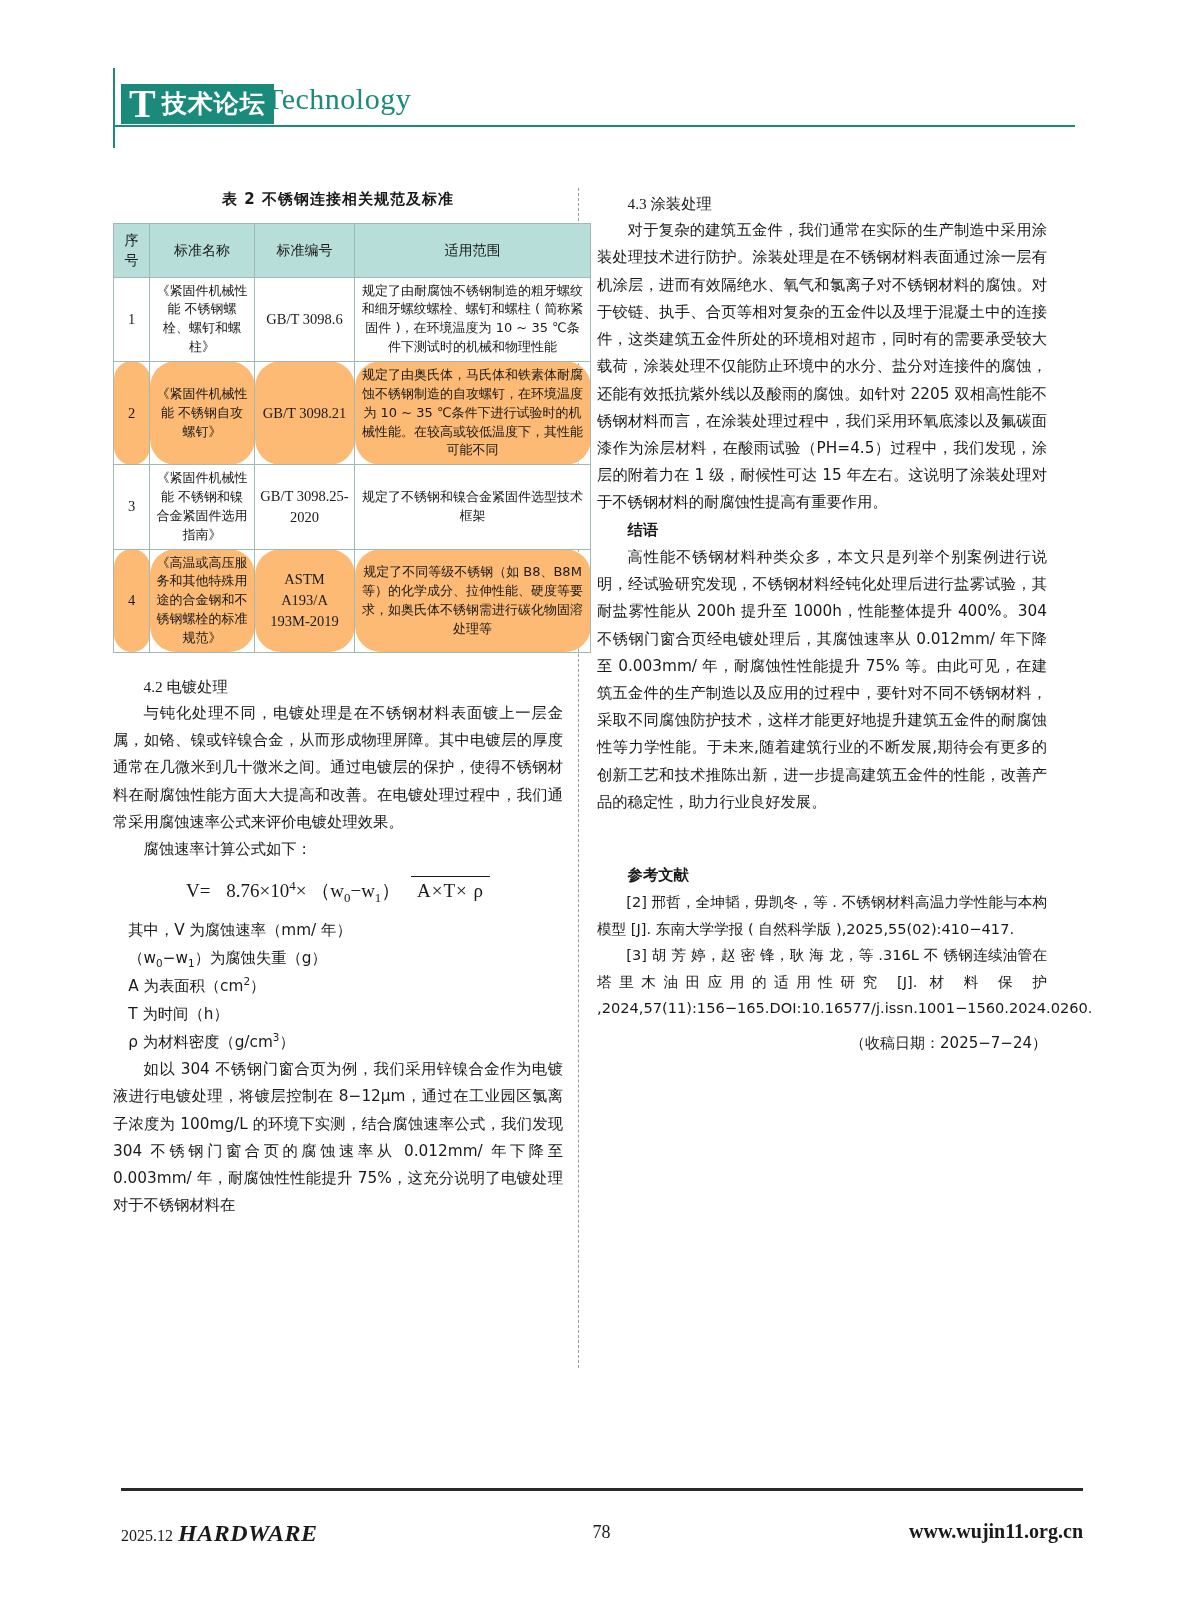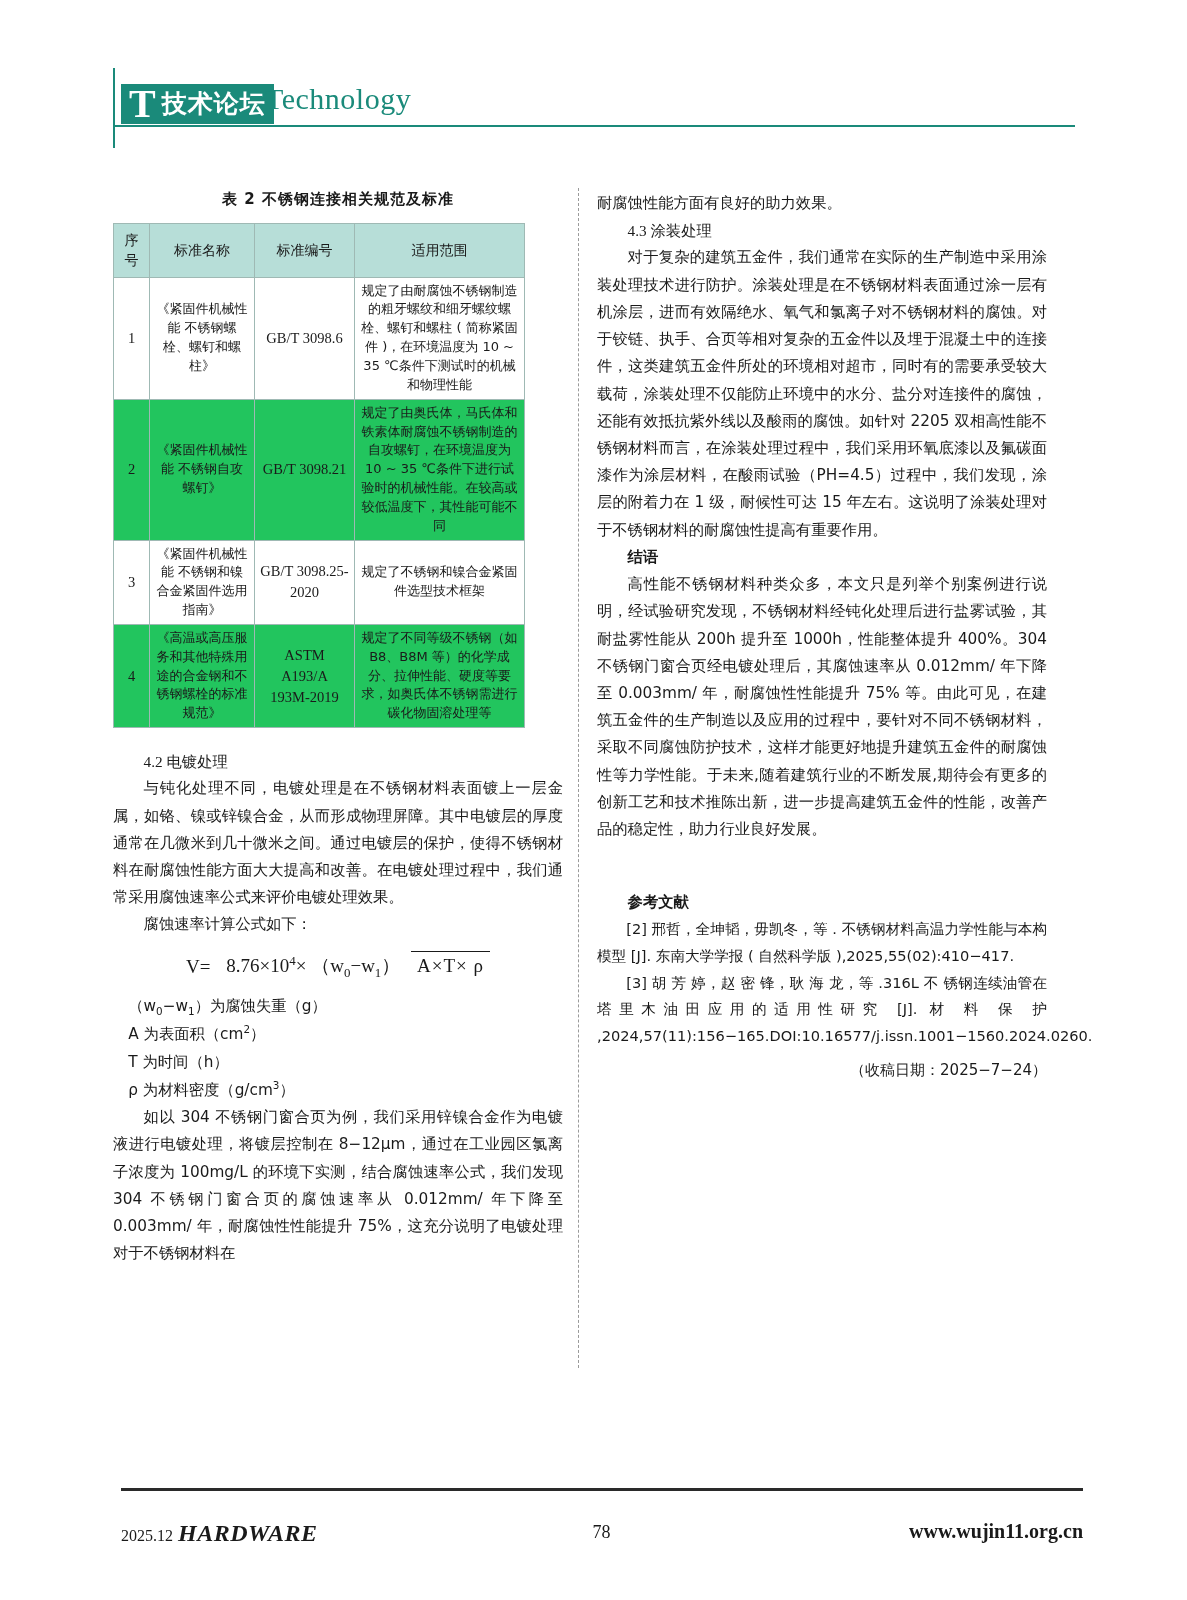--- a/index.html
+++ b/index.html
@@ -55,39 +55,39 @@
   }
 
   
   .tbl-caption {
     font-family:"DejaVu Sans", sans-serif;
     font-size:15px; font-weight:bold;
     text-align:center; margin:0 0 14px 0; letter-spacing:1px;
   }
   table.spec {
     border-collapse:collapse;
-    width:412px;
+    width:478px;
     table-layout:fixed;
     font-size:13.5px;
     line-height:1.45;
   }
   table.spec th, table.spec td {
     border:1px solid #9fb9b4;
     padding:4px 5px;
     text-align:center;
     vertical-align:middle;
     color:#1a1a1a;
   }
   table.spec thead th {
     background:#b7ded8;
     font-weight:normal;
     font-size:14px;
     padding:6px 4px;
   }
-  table.spec tbody tr.band td { background:#22c55e; }
+  table.spec tbody tr.band td { background:#fdba74;border-radius:26px; }
   table.spec tbody tr.plain td { background:#ffffff; }
   .c-no   { width:36px; }
   .c-name { width:105px; }
   .c-code { width:100px; }
   .c-scope{ width:auto; }
   .cell-cn { font-family:"DejaVu Sans", sans-serif; font-size:13px; }
   .cell-num { font-family:"Liberation Serif", serif; font-size:14.5px; }
 
   
   p.body {
@@ -251,31 +251,31 @@
 
   <div class="formula">
     <span class="lhs">V=</span>
     <span class="frac">
       <span class="num"><span>8.76×10</span><sup>4</sup><span>× （w</span><sub>0</sub><span>−w</span><sub>1</sub><span>）</span></span>
       <span class="den">A×T× ρ</span>
     </span>
   </div>
 
   <div class="deflist">
+    <div class="defline first">其中，V 为腐蚀速率（mm/ 年）</div>
     <div class="defline"><span>（w</span><sub>0</sub><span>−w</span><sub>1</sub><span>）为腐蚀失重（g）</span></div>
     <div class="defline"><span>A 为表面积（cm</span><sup>2</sup><span>）</span></div>
     <div class="defline">T 为时间（h）</div>
     <div class="defline"><span>ρ 为材料密度（g/cm</span><sup>3</sup><span>）</span></div>
   </div>
 
   <p class="body indent">如以 304 不锈钢门窗合页为例，我们采用锌镍合金作为电镀液进行电镀处理，将镀层控制在 8−12μm，通过在工业园区氯离子浓度为 100mg/L 的环境下实测，结合腐蚀速率公式，我们发现 304 不锈钢门窗合页的腐蚀速率从 0.012mm/ 年下降至 0.003mm/ 年，耐腐蚀性性能提升 75%，这充分说明了电镀处理对于不锈钢材料在</p>
 </div>
 
 <div class="col col-right">
-  <p class="body">耐腐蚀性能方面有良好的助力效果。</p>
   <p class="head">4.3 涂装处理</p>
   <p class="body indent">对于复杂的建筑五金件，我们通常在实际的生产制造中采用涂装处理技术进行防护。涂装处理是在不锈钢材料表面通过涂一层有机涂层，进而有效隔绝水、氧气和氯离子对不锈钢材料的腐蚀。对于铰链、执手、合页等相对复杂的五金件以及埋于混凝土中的连接件，这类建筑五金件所处的环境相对超市，同时有的需要承受较大载荷，涂装处理不仅能防止环境中的水分、盐分对连接件的腐蚀，还能有效抵抗紫外线以及酸雨的腐蚀。如针对 2205 双相高性能不锈钢材料而言，在涂装处理过程中，我们采用环氧底漆以及氟碳面漆作为涂层材料，在酸雨试验（PH=4.5）过程中，我们发现，涂层的附着力在 1 级，耐候性可达 15 年左右。这说明了涂装处理对于不锈钢材料的耐腐蚀性提高有重要作用。</p>
   <p class="sec-bold">结语</p>
   <p class="body indent">高性能不锈钢材料种类众多，本文只是列举个别案例进行说明，经试验研究发现，不锈钢材料经钝化处理后进行盐雾试验，其耐盐雾性能从 200h 提升至 1000h，性能整体提升 400%。304 不锈钢门窗合页经电镀处理后，其腐蚀速率从 0.012mm/ 年下降至 0.003mm/ 年，耐腐蚀性性能提升 75% 等。由此可见，在建筑五金件的生产制造以及应用的过程中，要针对不同不锈钢材料，采取不同腐蚀防护技术，这样才能更好地提升建筑五金件的耐腐蚀性等力学性能。于未来,随着建筑行业的不断发展,期待会有更多的创新工艺和技术推陈出新，进一步提高建筑五金件的性能，改善产品的稳定性，助力行业良好发展。</p>
 
   <div class="spacer-lg"></div>
 
   <p class="refhead">参考文献</p>
   <p class="ref">[2] 邢哲，全坤韬，毋凯冬，等 . 不锈钢材料高温力学性能与本构模型 [J]. 东南大学学报 ( 自然科学版 ),2025,55(02):410−417.</p>
   <p class="ref">[3] 胡 芳 婷，赵 密 锋，耿 海 龙，等 .316L 不 锈钢连续油管在塔里木油田应用的适用性研究 [J]. 材 料 保 护 ,2024,57(11):156−165.DOI:10.16577/j.issn.1001−1560.2024.0260.</p>

